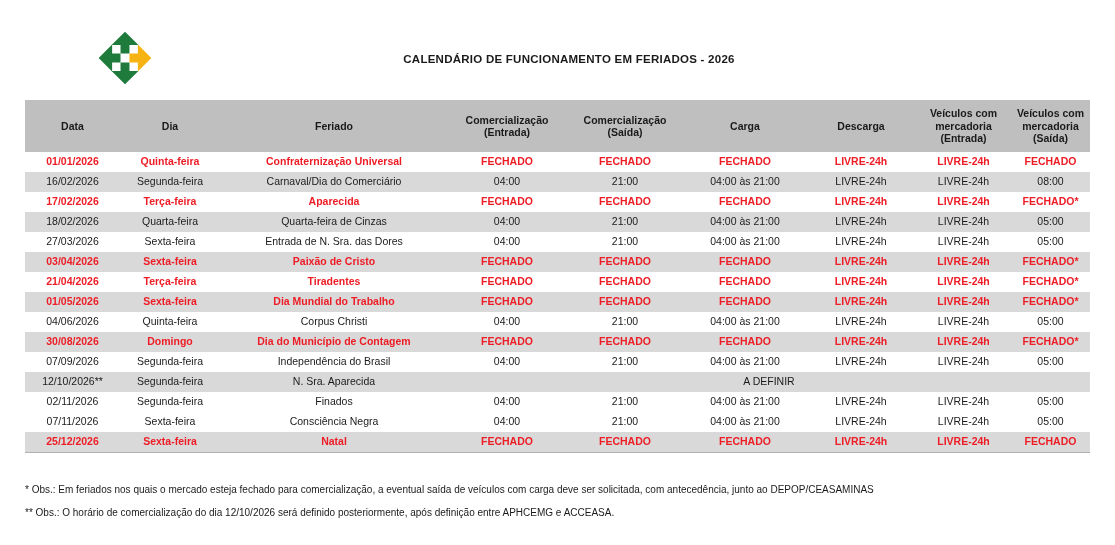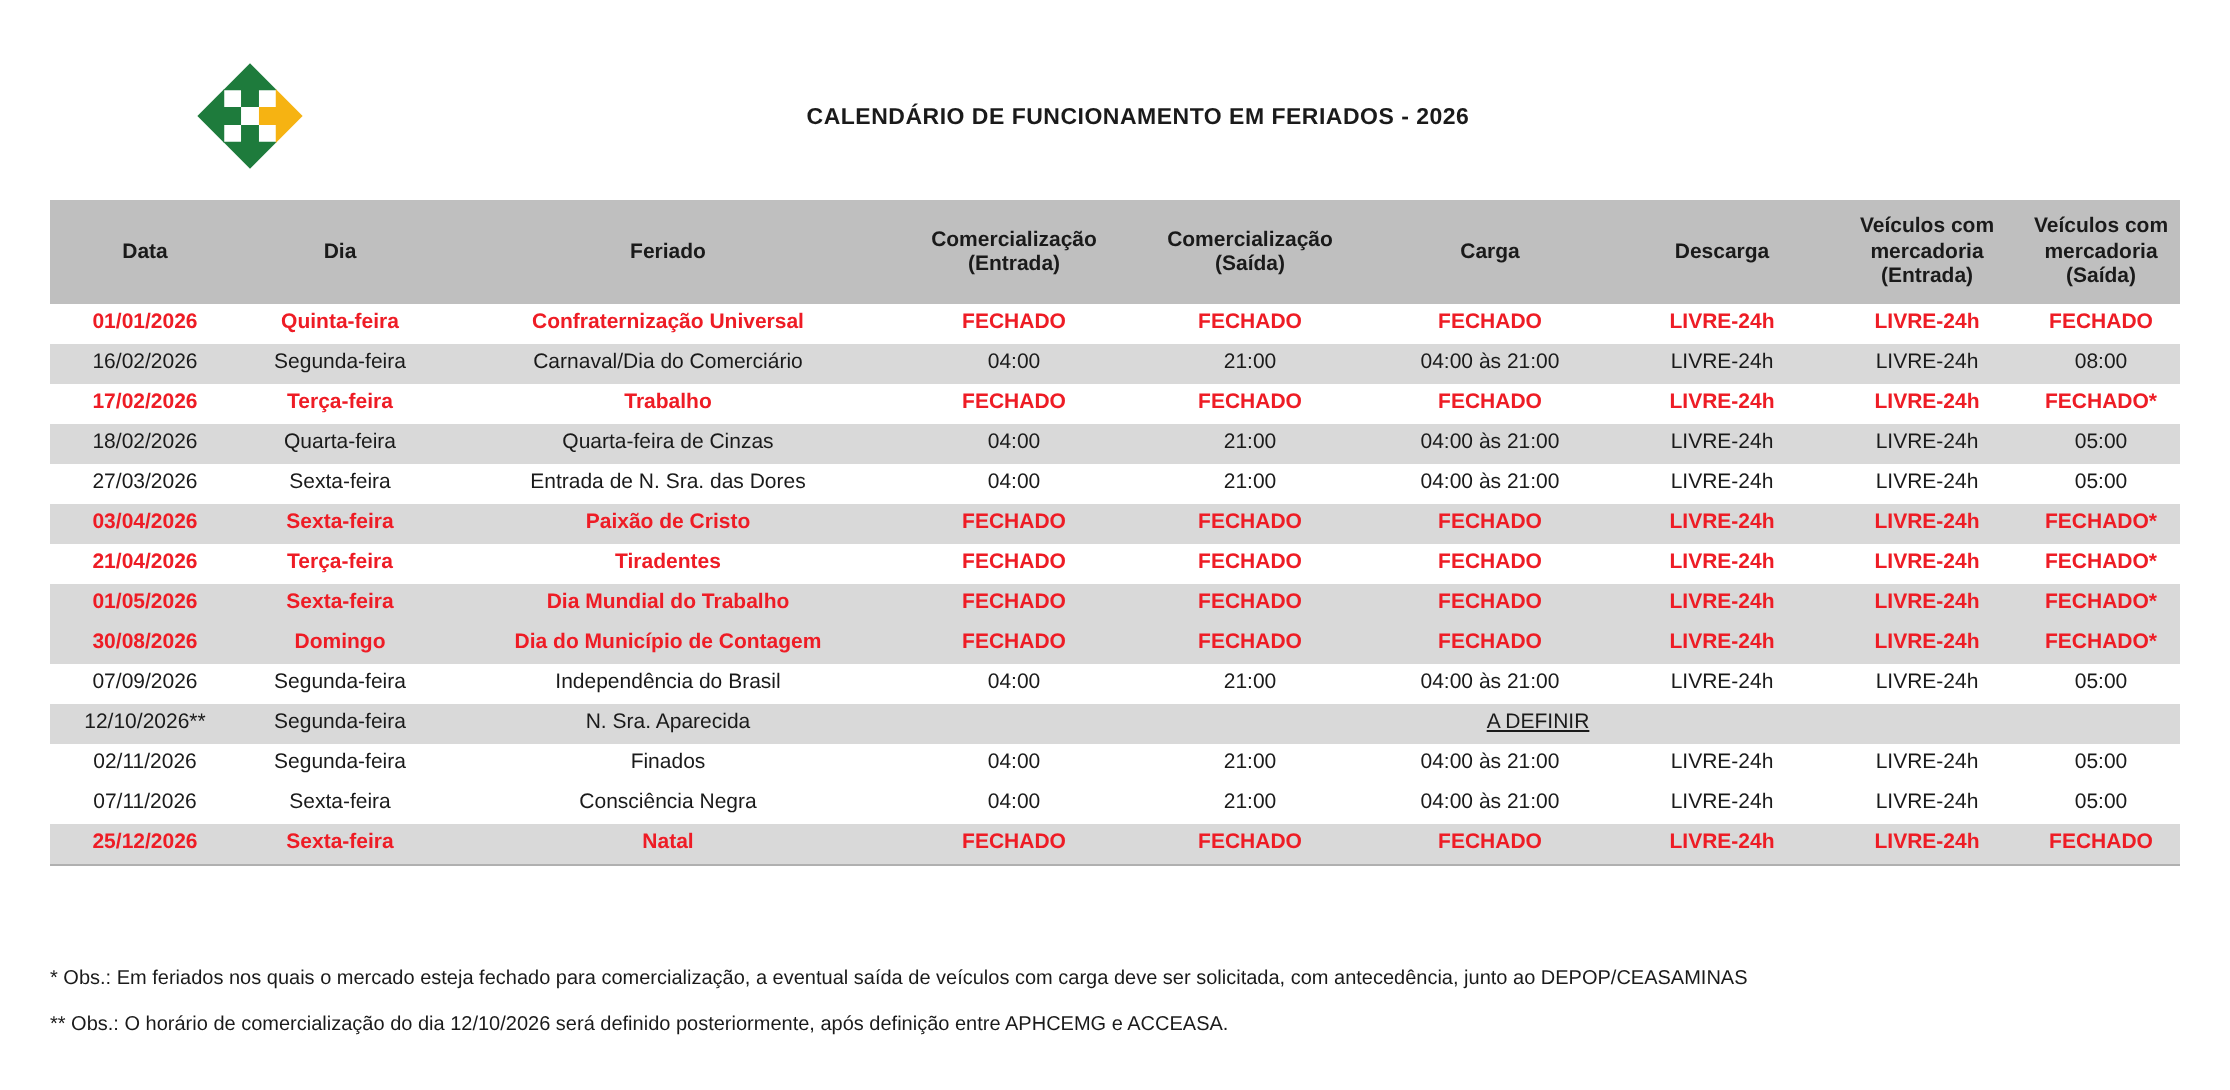--- a/index.html
+++ b/index.html
@@ -90,21 +90,20 @@
     color: #ee1c25;
     font-weight: bold;
   }
   tr.normal td {
     color: #1a1a1a;
     font-weight: normal;
   }
   td.merged {
     font-weight: normal;
     color: #1a1a1a;
-    text-decoration: underline;
   }
   .table-bottom-rule {
     width: 1065px;
     height: 1px;
     background: #b0b0b0;
   }
 
   
   col.c-data  { width: 95px; }
   col.c-dia   { width: 100px; }
@@ -223,21 +222,21 @@
             <td>04:00</td>
             <td>21:00</td>
             <td>04:00 às 21:00</td>
             <td>LIVRE-24h</td>
             <td>LIVRE-24h</td>
             <td>08:00</td>
           </tr>
           <tr class="plain holiday">
             <td>17/02/2026</td>
             <td>Terça-feira</td>
-            <td>Trabalho</td>
+            <td>Aparecida</td>
             <td>FECHADO</td>
             <td>FECHADO</td>
             <td>FECHADO</td>
             <td>LIVRE-24h</td>
             <td>LIVRE-24h</td>
             <td>FECHADO*</td>
           </tr>
           <tr class="stripe normal">
             <td>18/02/2026</td>
             <td>Quarta-feira</td>
@@ -285,20 +284,31 @@
           <tr class="stripe holiday">
             <td>01/05/2026</td>
             <td>Sexta-feira</td>
             <td>Dia Mundial do Trabalho</td>
             <td>FECHADO</td>
             <td>FECHADO</td>
             <td>FECHADO</td>
             <td>LIVRE-24h</td>
             <td>LIVRE-24h</td>
             <td>FECHADO*</td>
+          </tr>
+          <tr class="plain normal">
+            <td>04/06/2026</td>
+            <td>Quinta-feira</td>
+            <td>Corpus Christi</td>
+            <td>04:00</td>
+            <td>21:00</td>
+            <td>04:00 às 21:00</td>
+            <td>LIVRE-24h</td>
+            <td>LIVRE-24h</td>
+            <td>05:00</td>
           </tr>
           <tr class="stripe holiday">
             <td>30/08/2026</td>
             <td>Domingo</td>
             <td>Dia do Município de Contagem</td>
             <td>FECHADO</td>
             <td>FECHADO</td>
             <td>FECHADO</td>
             <td>LIVRE-24h</td>
             <td>LIVRE-24h</td>

